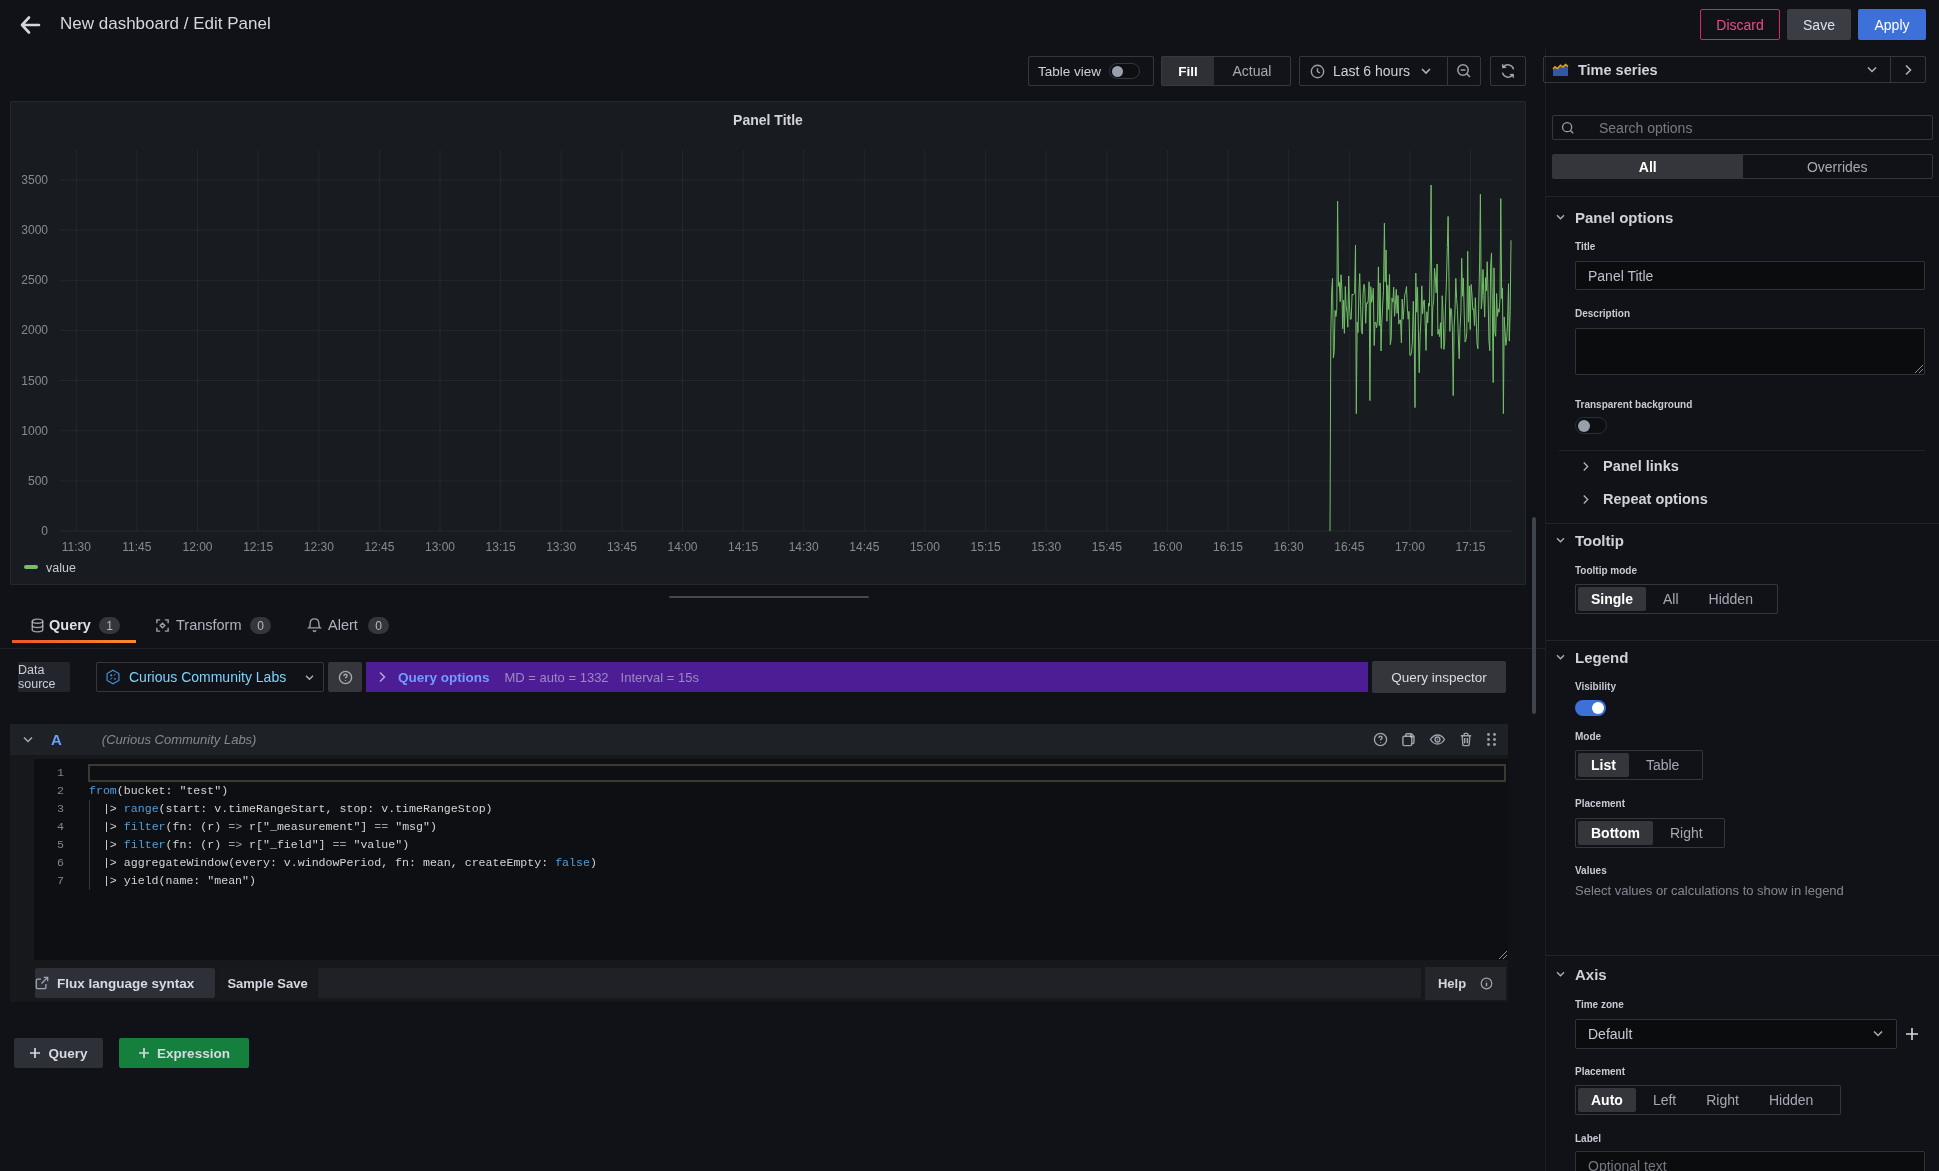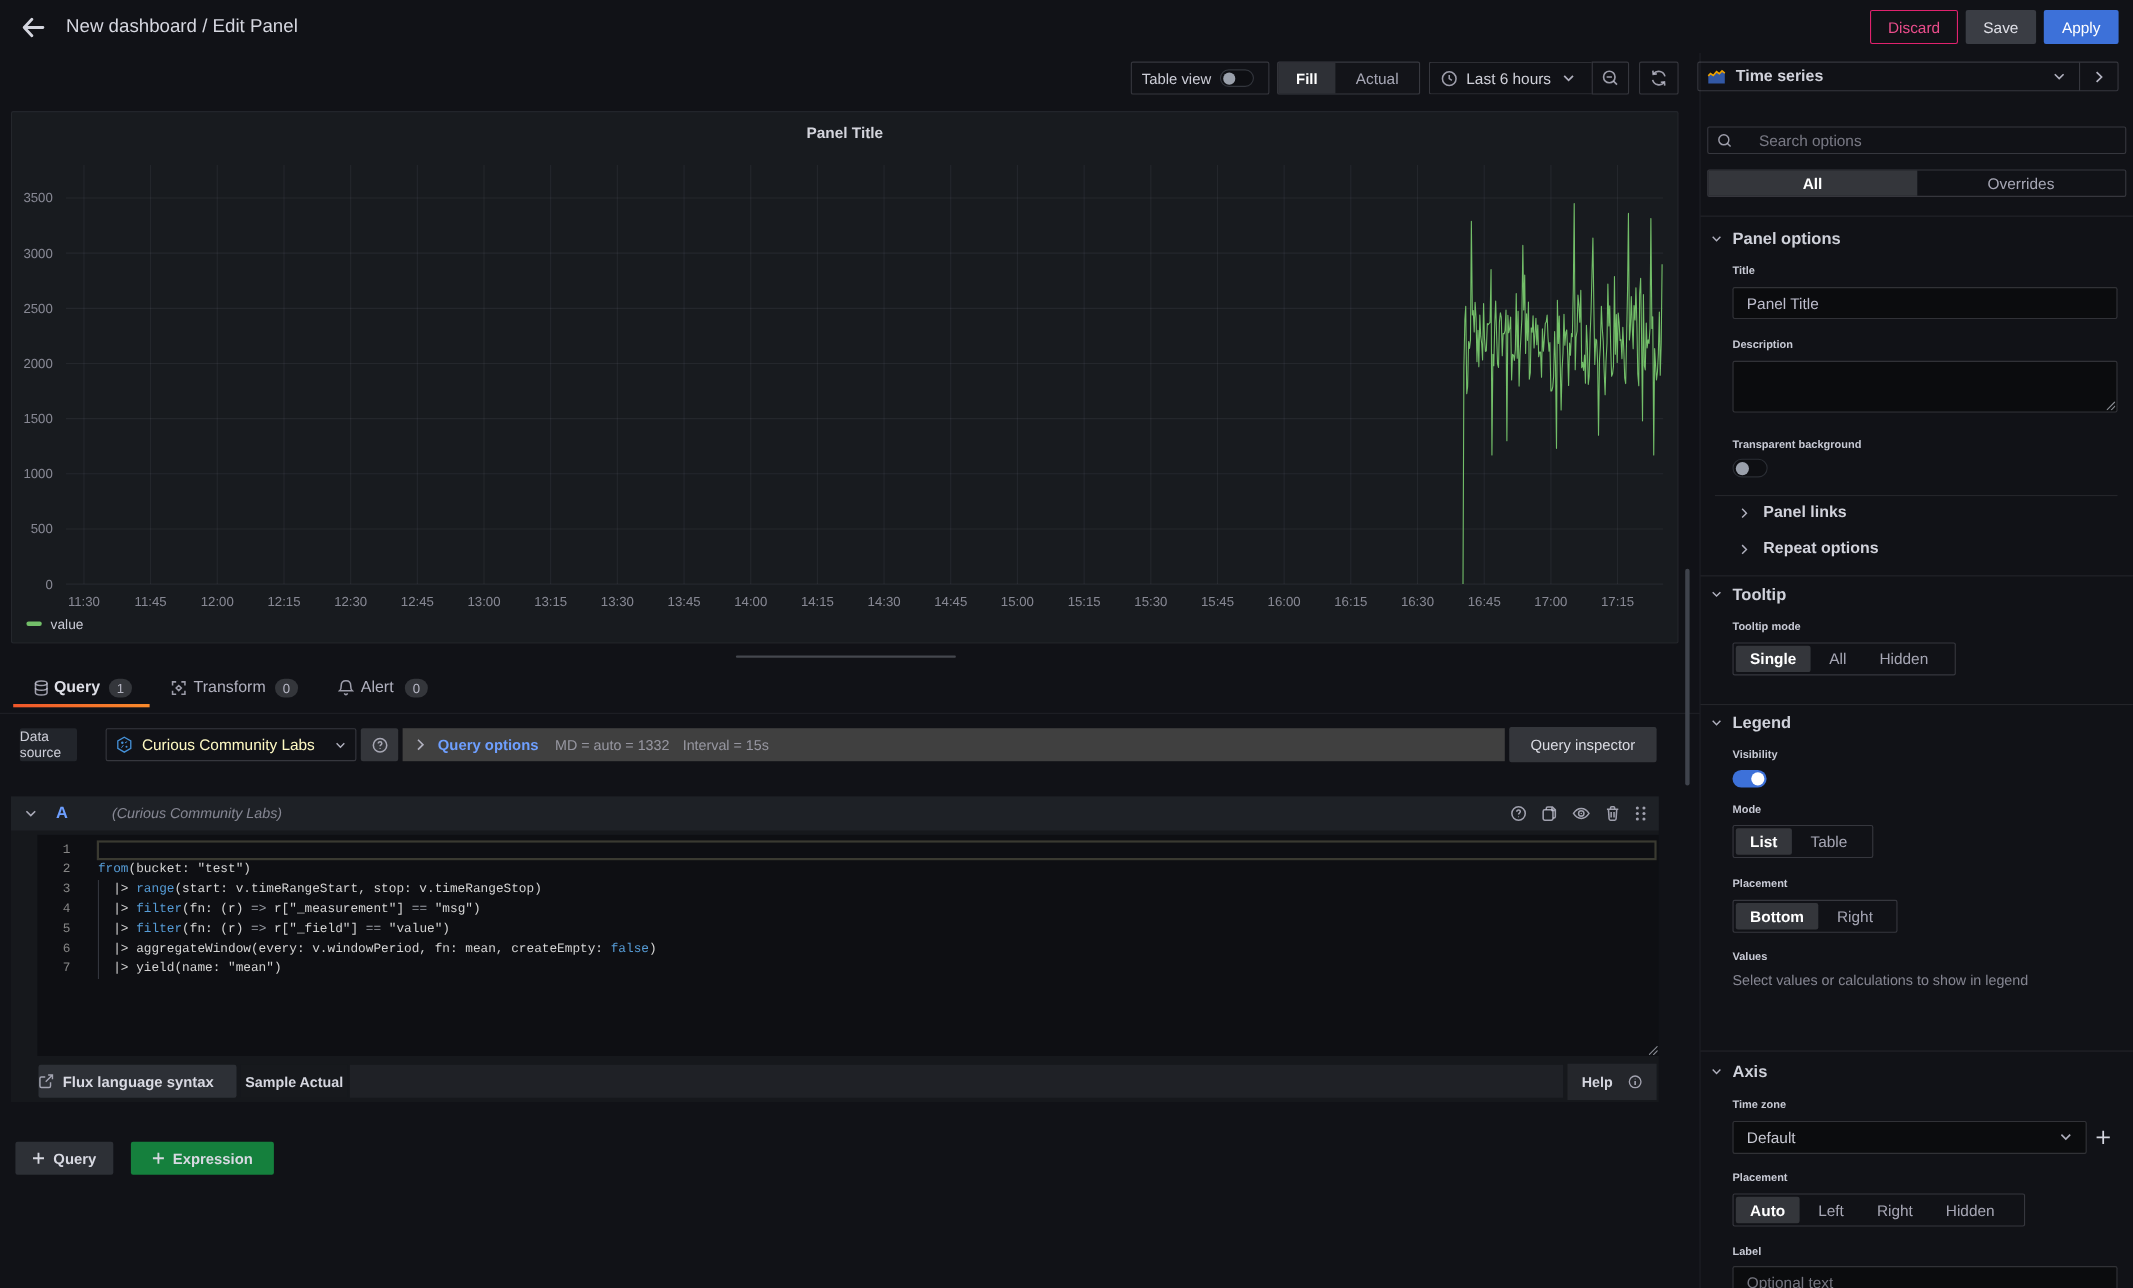--- a/index.html
+++ b/index.html
@@ -174,33 +174,33 @@
 <div class="abs" style="left:0;top:648px;width:1545px;height:1px;background:rgba(204,204,220,0.08)"></div>
 
 <div class="abs" style="left:18px;top:662px;width:52px;height:30px;background:#22252b;border-radius:2px;display:flex;align-items:center;justify-content:center;font-size:12.5px;font-weight:500;color:rgb(205,206,216)">Data source</div>
 <div class="abs" style="left:96px;top:662px;width:228px;height:30px;background:#111217;border:1px solid rgba(204,204,220,0.20);border-radius:2px;display:flex;align-items:center;padding:0 8px;gap:8px">
   <svg width="16" height="16" viewBox="0 0 16 16">
         <path d="M8 1.2 L13.9 4.6 V11.4 L8 14.8 L2.1 11.4 V4.6 Z" fill="none" stroke="#4591d8" stroke-width="1.2"></path>
         <circle cx="6.2" cy="6.3" r="1.1" fill="#4591d8"></circle>
         <circle cx="10" cy="9.8" r="0.9" fill="#4591d8"></circle>
         <path d="M5.4 10.8 L7.2 8.4 M8.6 6.4 L10.6 5.2" stroke="#4591d8" stroke-width="0.9"></path>
       </svg>
-  <span style="font-size:14px;color:#fef9c3">Curious Community Labs</span>
+  <span style="font-size:14px;color:#7dd3fc">Curious Community Labs</span>
   <svg width="11" height="7" viewBox="0 0 12 8" style="margin-left:auto">
         <path d="M2 2 L6 6 L10 2" stroke="rgba(204,204,220,0.85)" stroke-width="1.5" fill="none"></path>
       </svg>
 </div>
 <div class="abs" style="left:328px;top:662px;width:34px;height:30px;background:#34363b;border-radius:2px;display:flex;align-items:center;justify-content:center">
   <svg class="ico" width="15" height="15" viewBox="0 0 16 16" stroke="rgb(205,206,216)">
         <circle cx="8" cy="8" r="6.5"></circle>
         <path d="M6.3 6.3 C6.3 5.2 7 4.6 8 4.6 C9 4.6 9.7 5.3 9.7 6.2 C9.7 7.6 8 7.6 8 8.9"></path>
         <circle cx="8" cy="11.2" r="0.55" fill="rgb(205,206,216)" stroke="none"></circle>
       </svg>
 </div>
-<div class="abs" style="left:366px;top:662px;width:1002px;height:30px;background:#404040;display:flex;align-items:center;padding:0 12px">
+<div class="abs" style="left:366px;top:662px;width:1002px;height:30px;background:#4c1d95;display:flex;align-items:center;padding:0 12px">
   <svg width="8" height="12" viewBox="0 0 8 12">
         <path d="M2 1.5 L6.5 6 L2 10.5" stroke="rgba(204,204,220,0.8)" stroke-width="1.5" fill="none"></path>
       </svg>
   <span style="margin-left:12px;font-size:13.5px;font-weight:700;color:#6e9fff">Query options</span>
   <span style="margin-left:15px;font-size:13px;color:rgba(204,204,220,0.62)">MD = auto = 1332</span>
   <span style="margin-left:12px;font-size:13px;color:rgba(204,204,220,0.62)">Interval = 15s</span>
 </div>
 <div class="abs" style="left:1372px;top:661px;width:134px;height:32px;background:#34363b;border-radius:2px;display:flex;align-items:center;justify-content:center;font-size:13.5px;font-weight:500;color:rgb(219,220,228)">Query inspector</div>
 
 <div class="abs" style="left:10px;top:724px;width:1498px;height:278px;background:#16181c"></div>
@@ -257,21 +257,21 @@
       </svg>
 </div>
 
 <div class="abs" style="left:35px;top:968px;width:180px;height:30px;background:#2d3036;border-radius:2px;display:flex;align-items:center;justify-content:flex-start;gap:8px">
   <svg class="ico" width="14" height="14" viewBox="0 0 16 16" stroke="rgb(210,211,220)">
         <path d="M12.5 9 V13 C12.5 13.8 11.9 14.5 11 14.5 H3 C2.2 14.5 1.5 13.8 1.5 13 V5 C1.5 4.2 2.2 3.5 3 3.5 H7"></path>
         <path d="M10 1.5 H14.5 V6 M14.2 1.8 L7.5 8.5"></path>
       </svg>
   <span style="font-size:13.5px;font-weight:700;color:rgb(216,217,226)">Flux language syntax</span>
 </div>
-<div class="abs" style="left:219px;top:968px;width:97px;height:30px;background:#17191d;display:flex;align-items:center;justify-content:center;font-size:13px;font-weight:700;color:rgb(213,214,223)">Sample Actual</div>
+<div class="abs" style="left:219px;top:968px;width:97px;height:30px;background:#17191d;display:flex;align-items:center;justify-content:center;font-size:13px;font-weight:700;color:rgb(213,214,223)">Sample Save</div>
 <div class="abs" style="left:318px;top:968px;width:1103px;height:30px;background:#1f2126"></div>
 <div class="abs" style="left:1425px;top:967px;width:81px;height:33px;background:#24262b;display:flex;align-items:center;justify-content:center;gap:14px">
   <span style="font-size:13px;font-weight:700;color:rgb(213,214,223)">Help</span>
   <svg class="ico" width="13" height="13" viewBox="0 0 16 16">
         <circle cx="8" cy="8" r="6.5"></circle>
         <path d="M8 7 V11.4" stroke-width="1.8"></path>
         <circle cx="8" cy="4.8" r="0.6" fill="rgba(204,204,220,0.75)" stroke="none"></circle>
       </svg>
 </div>
 

